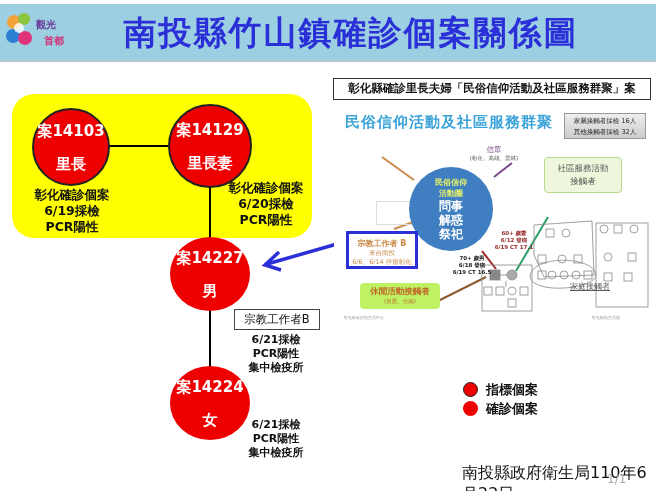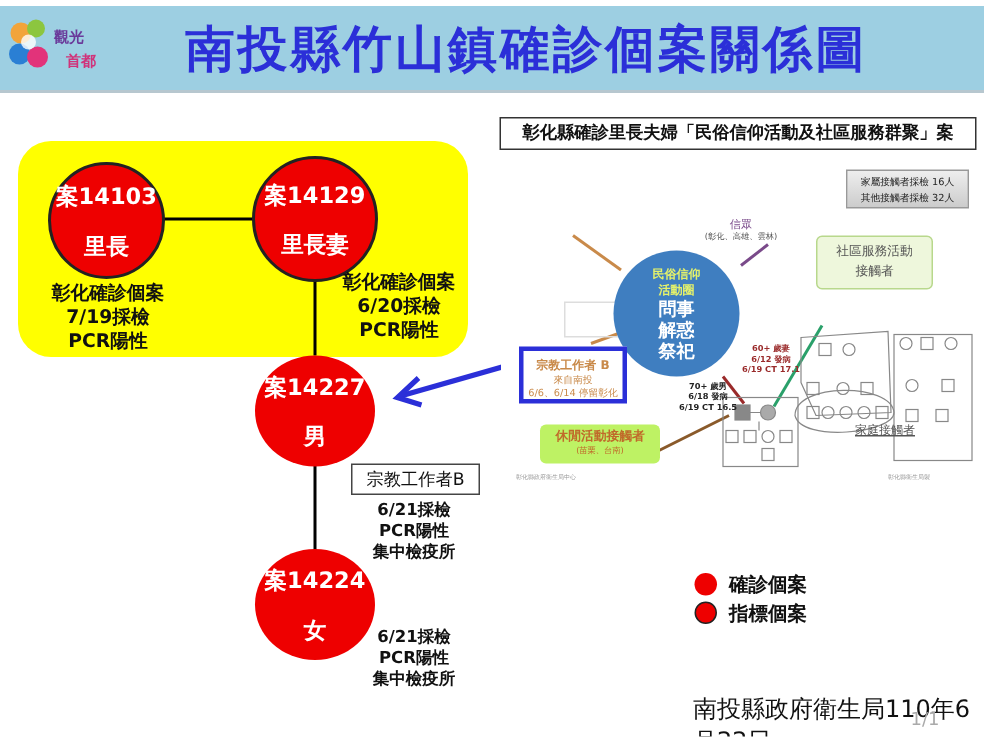--- a/index.html
+++ b/index.html
@@ -146,21 +146,21 @@
   <span>案14227</span>
   <span>男</span>
 </div>
 <div class="case" style="left:170px; top:366px; width:80px; height:74px;">
   <span>案14224</span>
   <span>女</span>
 </div>
 
 <div class="note" style="left:22px; top:187px; width:100px;">
   <div>彰化確診個案</div>
-  <div>7/19採檢</div>
+  <div>6/19採檢</div>
   <div>PCR陽性</div>
 </div>
 <div class="note" style="left:216px; top:180px; width:100px;">
   <div>彰化確診個案</div>
   <div>6/20採檢</div>
   <div>PCR陽性</div>
 </div>
 <div class="role-label">宗教工作者B</div>
 <div class="note" style="left:236px; top:333px; width:80px; font-size:11px; line-height:14px;">
   <div>6/21採檢</div>
@@ -212,20 +212,21 @@
         <circle cx="300" cy="124" r="4"></circle>
       <circle cx="274" cy="152" r="4"></circle>
         <rect x="294" y="148" width="8" height="8"></rect>
       <rect x="270" y="168" width="8" height="8"></rect>
         <rect x="290" y="168" width="8" height="8"></rect>
       <line x1="166" y1="170" x2="173" y2="170"></line>
       <line x1="172" y1="176" x2="172" y2="182"></line>
     </g>
   </svg>
 
+  <div class="ig-title">民俗信仰活動及社區服務群聚</div>
   <div class="ig-stats">
     <div>家屬接觸者採檢 16人</div>
     <div>其他接觸者採檢 32人</div>
   </div>
 
 
   <div class="ig-orange" style="left:42px; top:96px; width:38px; height:24px; border:1px solid #ddd; padding-top:2px;">
     <div style="font-size:8px; line-height:10px;margin-top:32px;">6/6</div>
     <div style="font-size:8px; line-height:10px;">祭祀活動</div>
   </div>
@@ -270,23 +271,23 @@
     <div class="sm">(苗栗、台南)</div>
   </div>
 
   <div class="ig-family-label">家庭接觸者</div>
   <div class="ig-source" style="left:10px; top:210px;">彰化縣政府衛生局中心</div>
   <div class="ig-source" style="left:258px; top:210px;">彰化縣衛生局製</div>
 </div>
 
 <div class="legend">
   <div class="legend-row">
+    <span class="legend-dot index"></span>
+    <span class="legend-text">指標個案</span>
+  </div>
+  <div class="legend-row">
     <span class="legend-dot"></span>
     <span class="legend-text">確診個案</span>
   </div>
-  <div class="legend-row">
-    <span class="legend-dot index"></span>
-    <span class="legend-text">指標個案</span>
-  </div>
 </div>
 
 <div class="footer">南投縣政府衛生局110年6月22日</div>
 <div class="page-num">1/1</div>
 
 </body></html>

